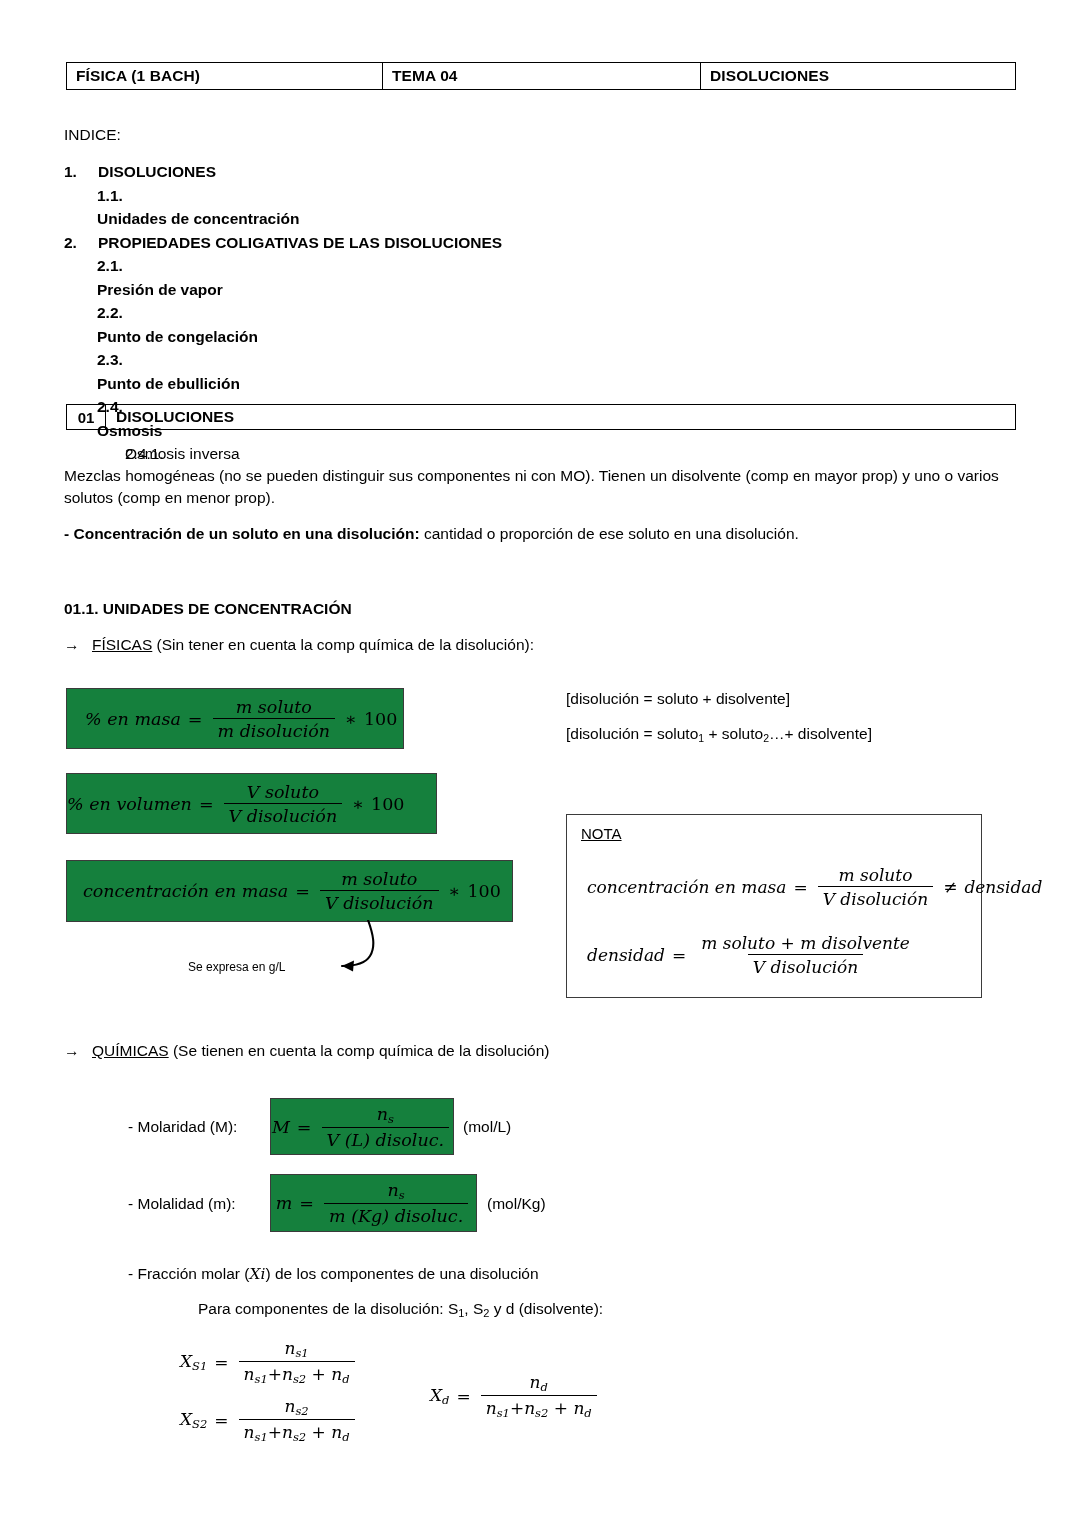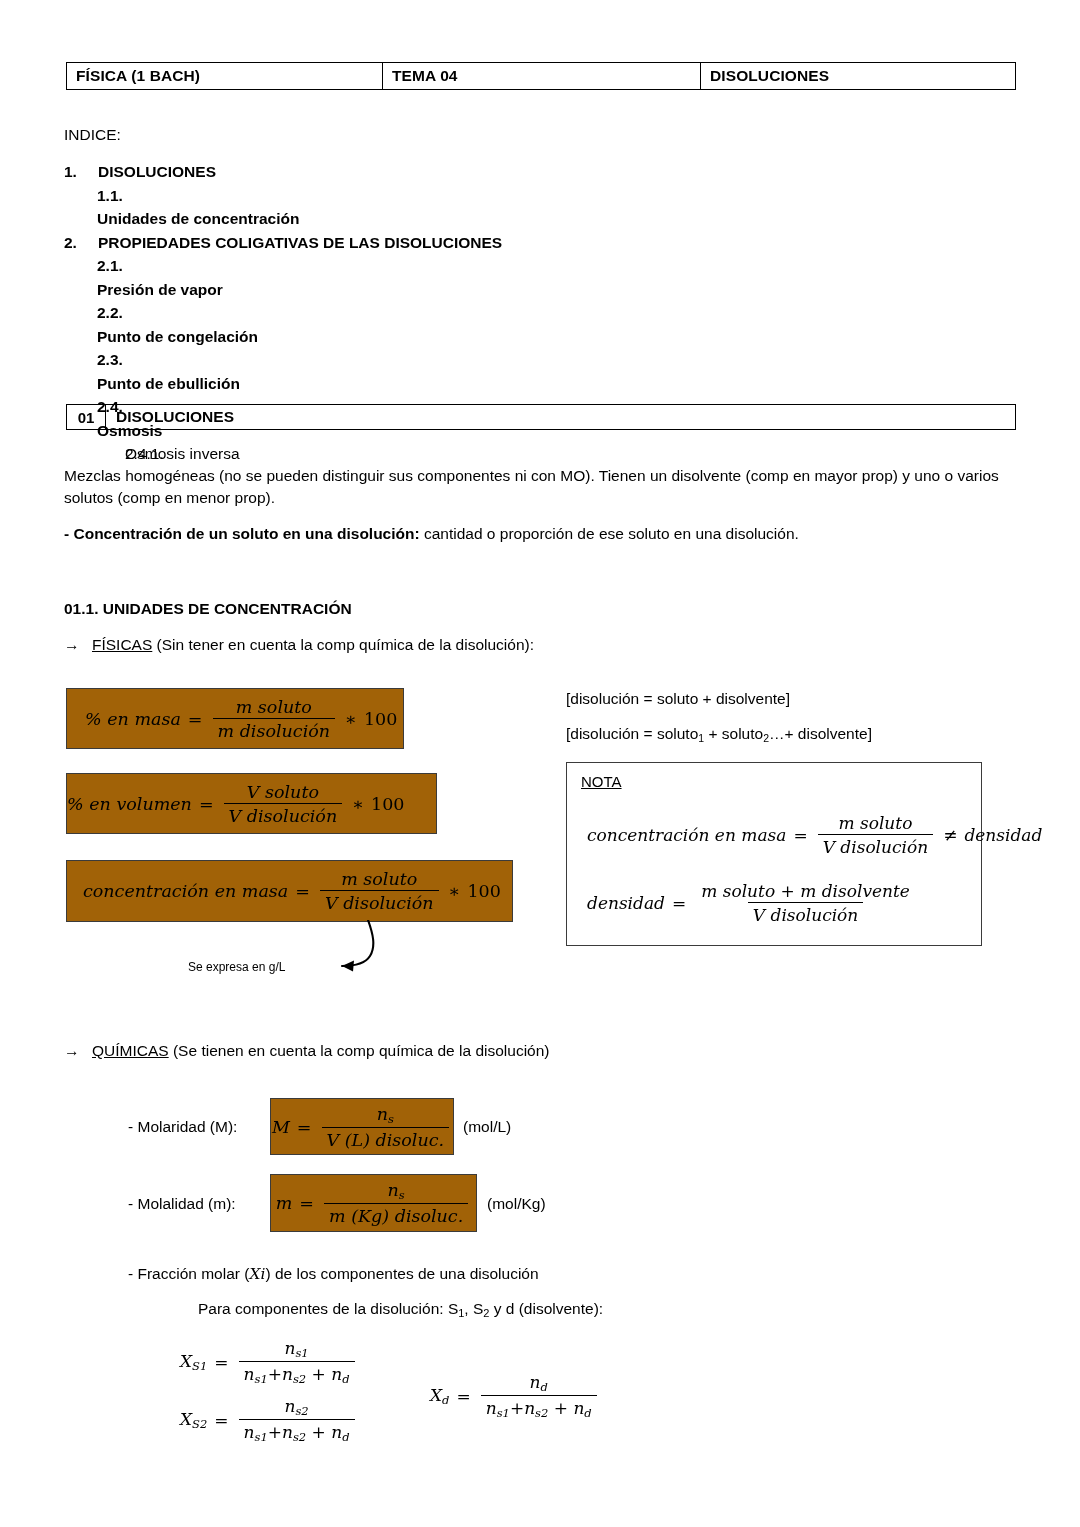--- a/index.html
+++ b/index.html
@@ -87,21 +87,21 @@
   
   #note1 { position: absolute; left: 566px; top: 690px; font-size: 15.5px; }
   #note2 { position: absolute; left: 566px; top: 725px; font-size: 15.5px; }
   sub.sb { font-size: 10.5px; vertical-align: -3px; }
   sub.s2 { font-size: 11px; vertical-align: -3px; }
 
   
   .fbox {
     position: absolute;
     border: 1.2px solid #3b3b3b;
-    background: #a16207;
+    background: #15803d;
     display: flex; align-items: center;
   }
   #fbox1 { left: 66px; top: 688px;  width: 338px; height: 61px; }
   #fbox2 { left: 66px; top: 773px;  width: 371px; height: 61px; }
   #fbox3 { left: 66px; top: 860px;  width: 447px; height: 62px; }
 
   .mrow {
     display: flex; align-items: center;
     font-family: "DejaVu Serif", serif;
     font-style: italic;
@@ -119,21 +119,21 @@
   .frac .top { padding: 0 5px 1px 5px; }
   .frac .bot { padding: 2px 5px 0 5px; border-top: 1.4px solid #000; }
 
   
   #arrow-svg { position: absolute; left: 320px; top: 920px; }
   #cap-gl { position: absolute; left: 188px; top: 960px; font-size: 12px; }
 
   
   #nota-box {
     position: absolute;
-    left: 566px; top: 762px;
+    left: 566px; top: 814px;
     width: 416px; height: 184px;
     border: 1.2px solid #3b3b3b;
     background: #fff;
   }
   #nota-title {
     position: absolute; left: 14px; top: 10px;
     font-size: 15px; text-decoration: underline;
   }
   #nota-f1 { position: absolute; left: 20px; top: 50px; }
   #nota-f2 { position: absolute; left: 20px; top: 118px; }

